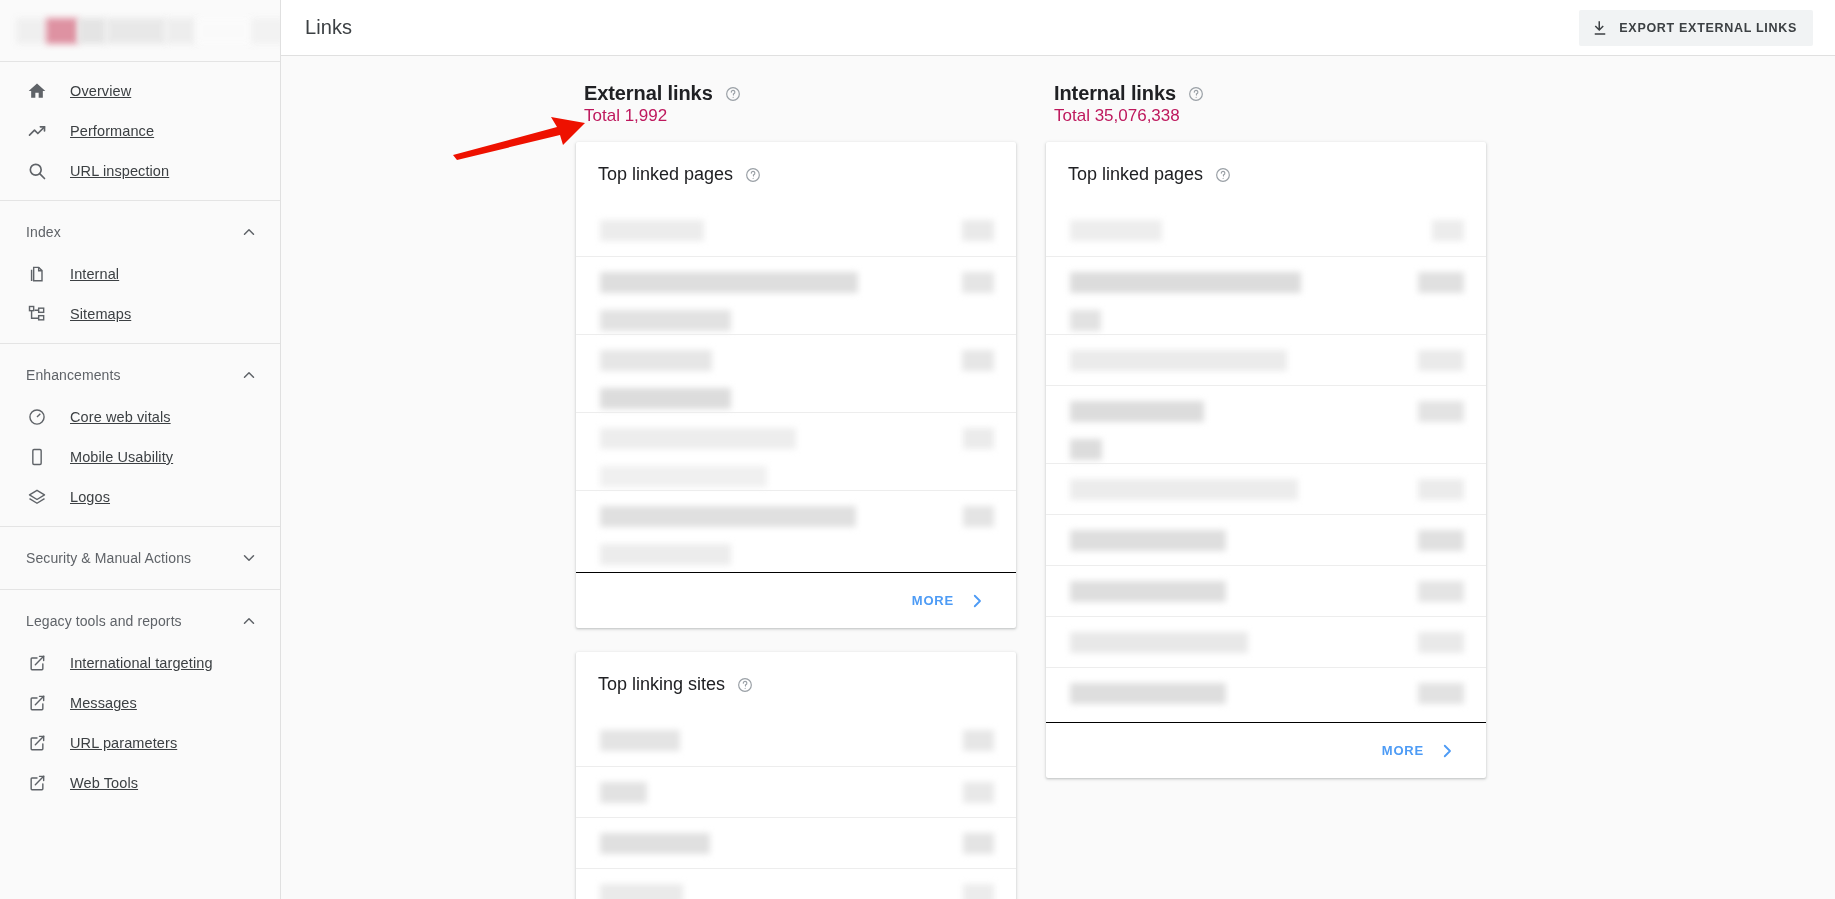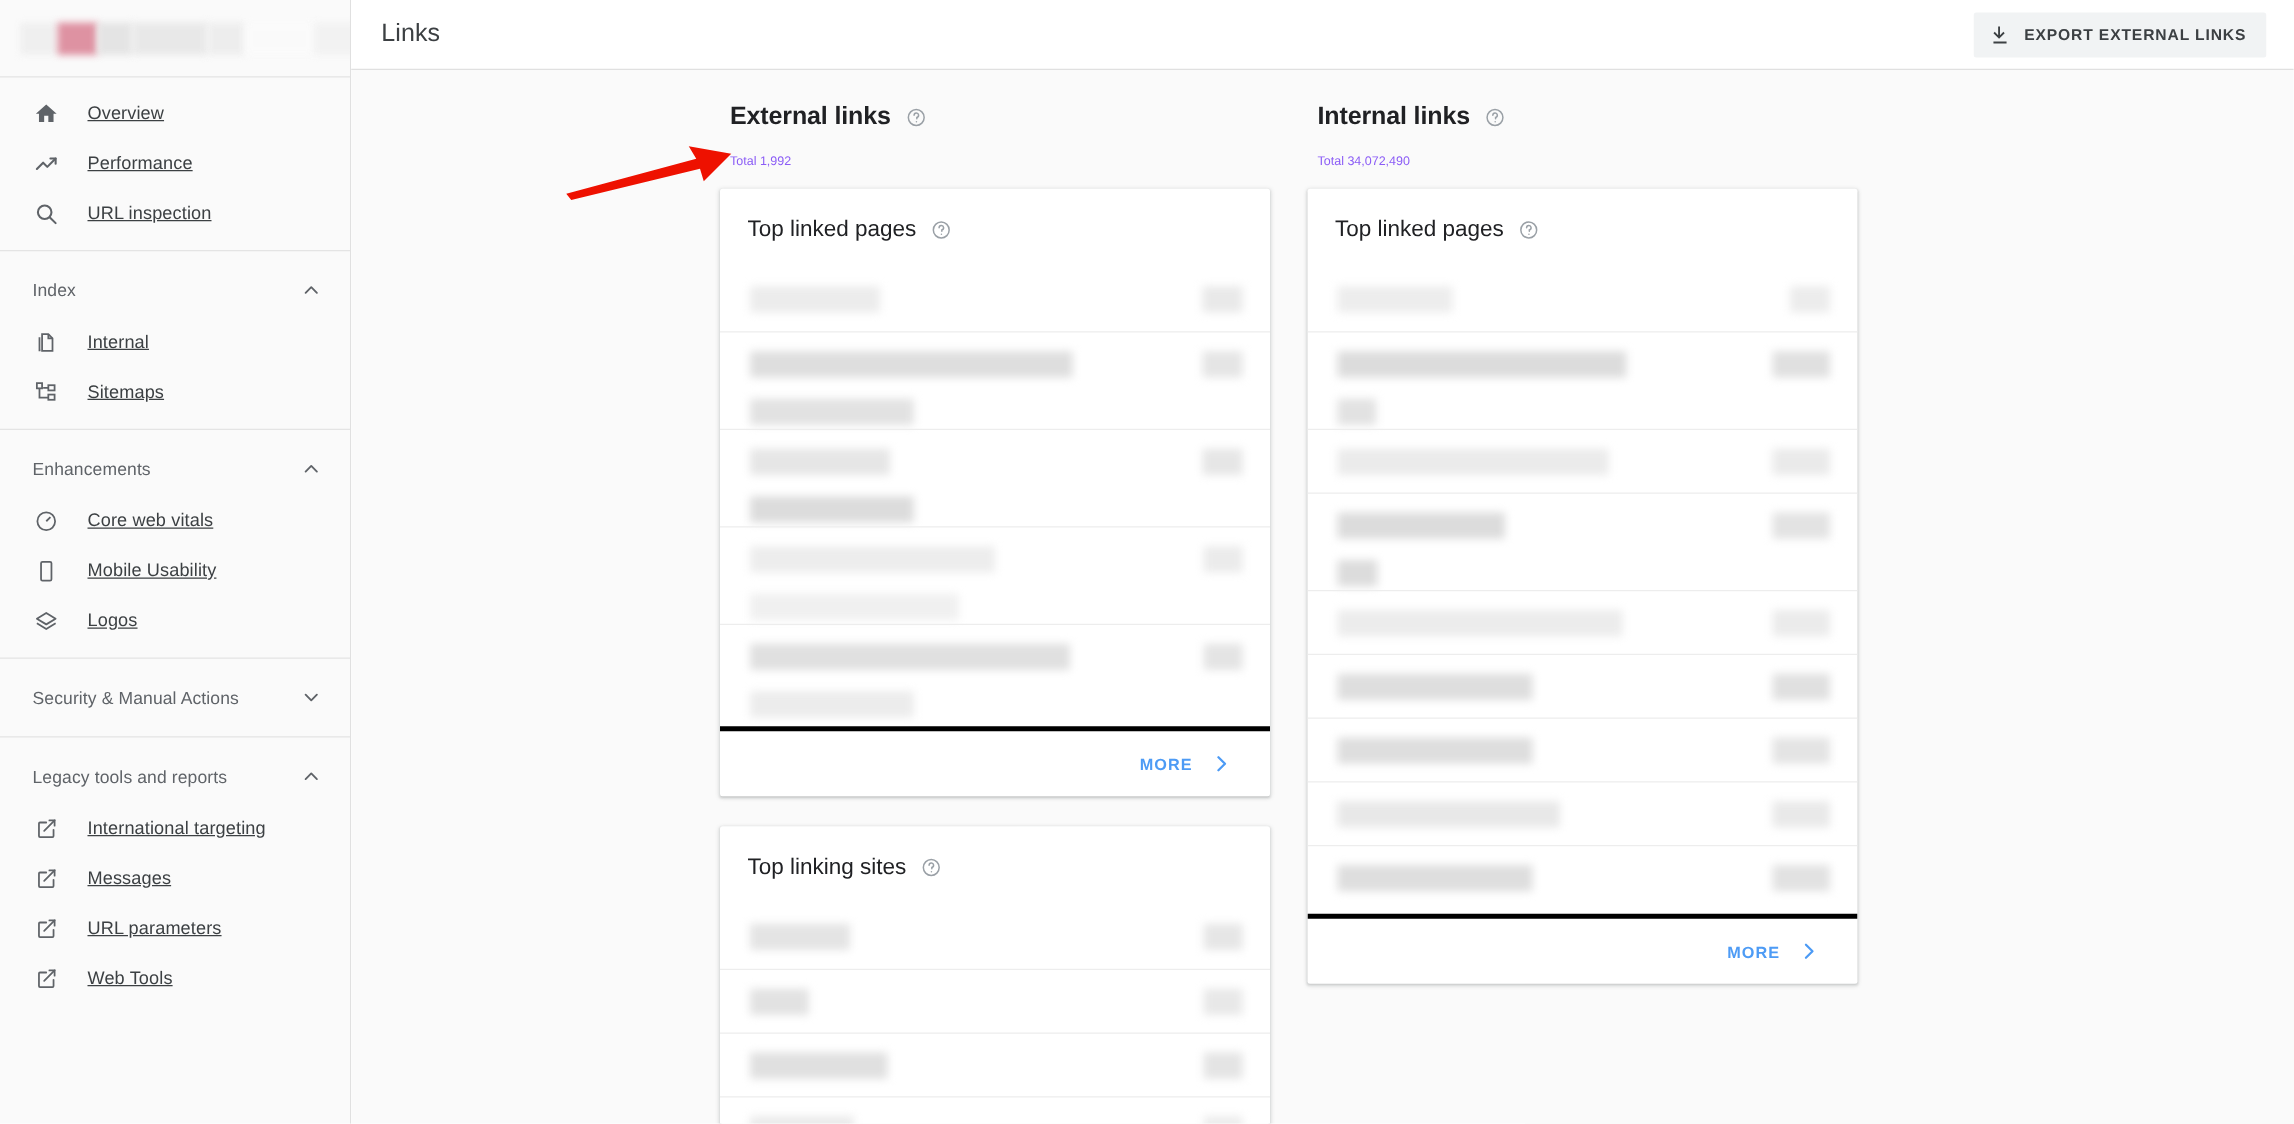--- a/index.html
+++ b/index.html
@@ -99,21 +99,21 @@
     padding: 26px 0 0 0;
   }
   .cols { display: flex; padding-left: 295px; gap: 30px; }
   .col { width: 440px; }
 
   .sec-head { padding-left: 8px; margin-bottom: 16px; }
   .sec-title-row { display: flex; align-items: center; }
   .sec-title { font-size: 20px; color: #202124; font-weight: 700; letter-spacing: -.1px; }
   .help-ico { width: 16px; height: 16px; margin-left: 12px; color: #9aa0a6; }
   .help-ico svg { width: 16px; height: 16px; display: block; }
-  .sec-total { font-size: 10px; color: #8b5cf6; margin-top: 19px; }
+  .sec-total { font-size: 17px; color: #be185d; margin-top: 1px; }
 
   .card {
     background: #fff;
     border-radius: 2px;
     box-shadow: 0 1px 2px rgba(60,64,67,.20), 0 1px 3px 1px rgba(60,64,67,.10);
     margin-bottom: 24px;
     overflow: hidden;
   }
   .card-title-row {
     display: flex; align-items: center;
@@ -131,21 +131,21 @@
   .row:first-child { border-top: none; }
   .row .bar {
     height: 21px;
     filter: blur(3.4px);
     border-radius: 1px;
   }
   .row .bar-main { flex: 0 0 auto; }
   .row .bar-spacer { flex: 1; }
   .row .bar-val { flex: 0 0 auto; }
   .card-footer {
-    border-top: 4px solid #000000;
+    border-top: 1px solid #000000;
     height: 56px;
     display: flex; align-items: center; justify-content: flex-end;
     padding-right: 22px;
   }
   .more-btn {
     display: flex; align-items: center;
     background: none; border: none; cursor: pointer;
     font-family: "Liberation Sans", sans-serif;
     font-size: 13px; font-weight: 700;
     letter-spacing: .8px;
@@ -473,21 +473,21 @@
             <div class="sec-title-row">
               <span class="sec-title">Internal links</span>
               <span class="help-ico">
                 <svg viewBox="0 0 24 24" fill="none" stroke="currentColor" stroke-width="1.8">
                     <circle cx="12" cy="12" r="9.5"></circle>
                     <path d="M9.4 9.2a2.7 2.7 0 1 1 3.3 2.7v1.6" stroke-linecap="round"></path>
                     <circle cx="12.2" cy="17" r=".9" fill="currentColor" stroke="none"></circle>
                   </svg>
               </span>
             </div>
-            <div class="sec-total">Total 34,072,490</div>
+            <div class="sec-total">Total 35,076,338</div>
           </div>
 
           <div class="card">
             <div class="card-title-row">
               <span class="card-title">Top linked pages</span>
               <span class="help-ico">
                 <svg viewBox="0 0 24 24" fill="none" stroke="currentColor" stroke-width="1.8">
                     <circle cx="12" cy="12" r="9.5"></circle>
                     <path d="M9.4 9.2a2.7 2.7 0 1 1 3.3 2.7v1.6" stroke-linecap="round"></path>
                     <circle cx="12.2" cy="17" r=".9" fill="currentColor" stroke="none"></circle>

